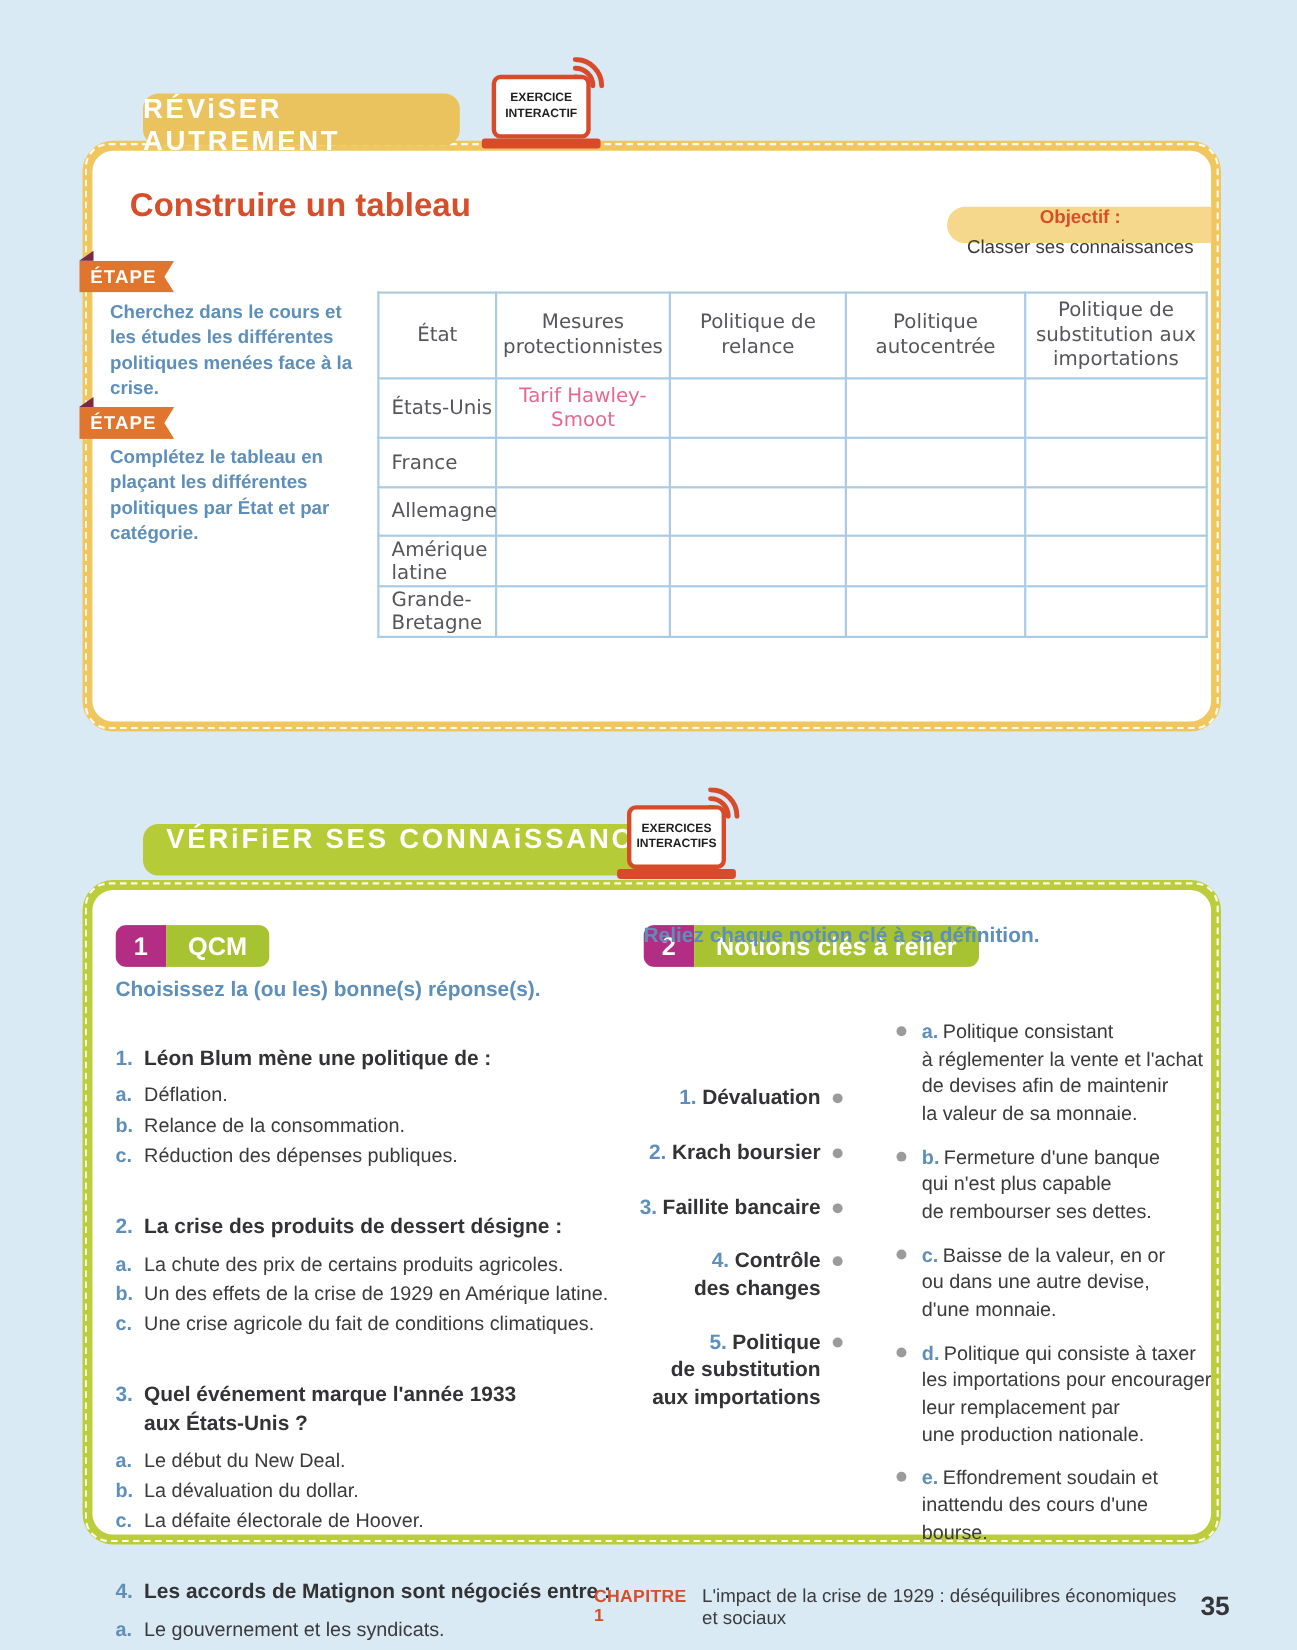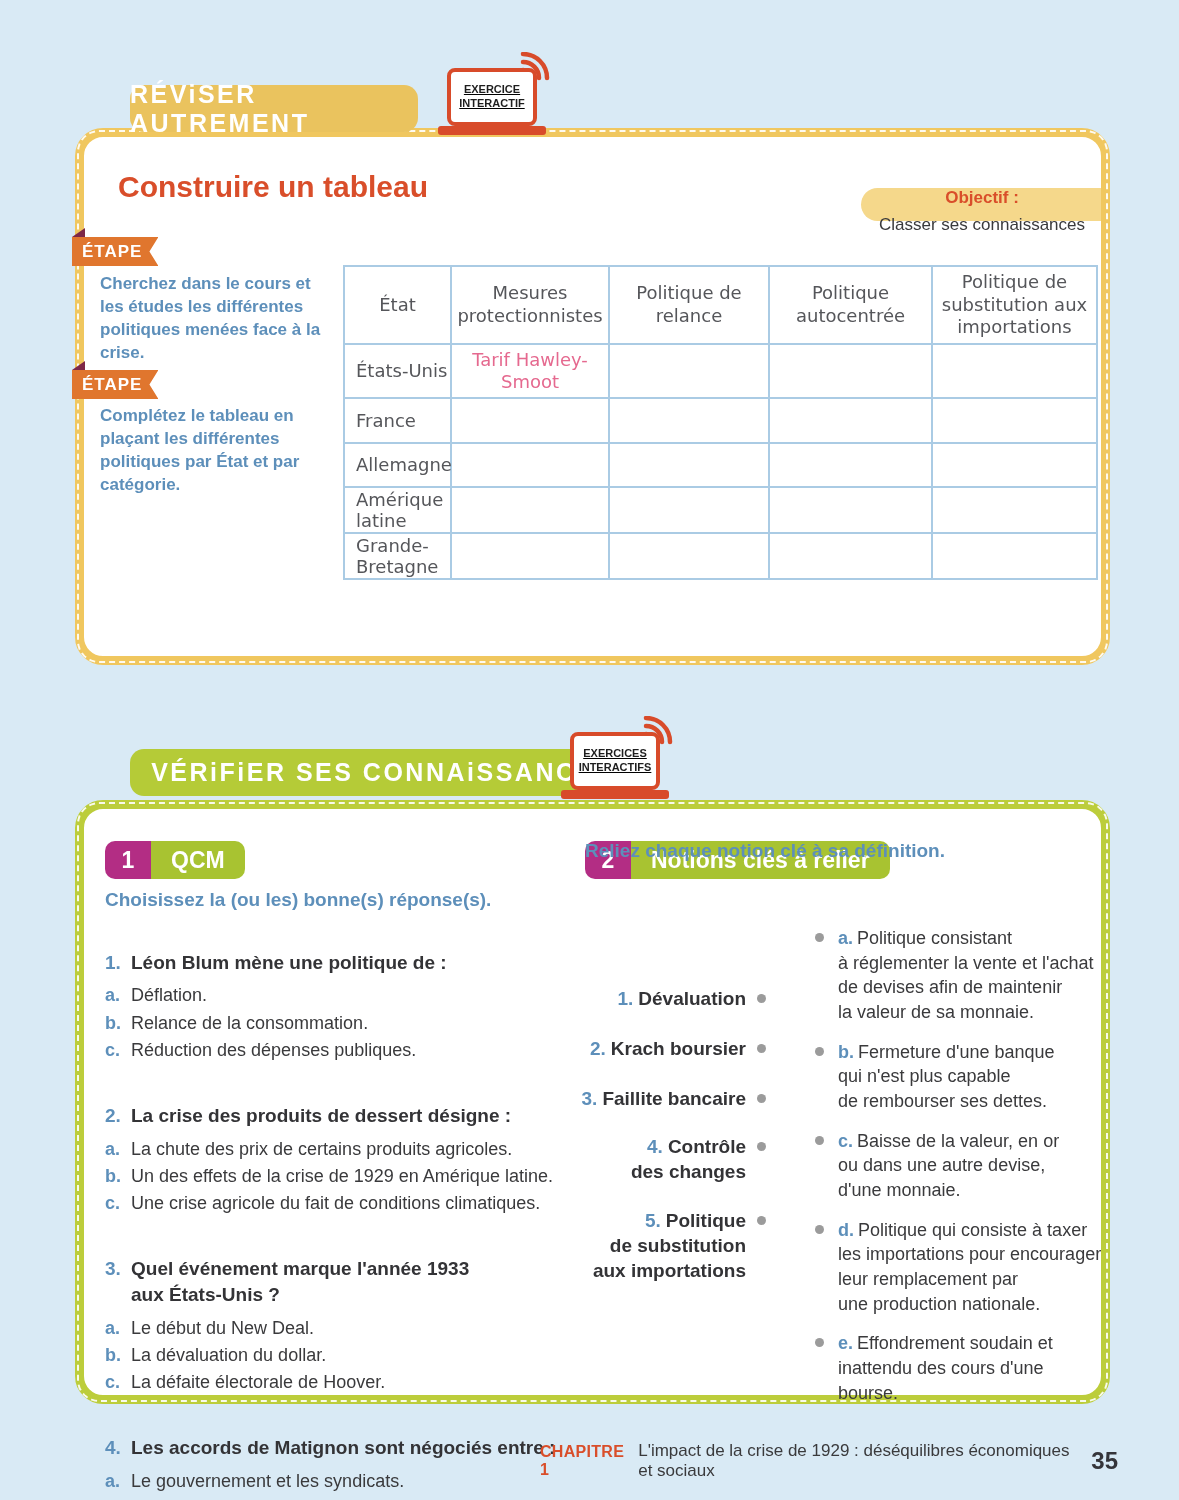--- a/index.html
+++ b/index.html
@@ -1,27 +1,27 @@
 <!DOCTYPE html>
 <html><head>
 <meta charset="utf-8">
 <style>
   * { margin:0; padding:0; box-sizing:border-box; }
   body { background:#c9dff0; font-family:"Liberation Sans", sans-serif; }
   .page { position:relative; width:1179px; height:1500px; background:#d9eaf5; overflow:hidden; margin:0 auto; }
 
   
   .sec-tab { position:absolute; border-radius:14px; color:#fff; font-weight:bold;
-             font-size:25px; letter-spacing:2.5px; display:flex; align-items:center;
+             font-size:25px; letter-spacing:2.5px; display:flex; align-items:flex-start;
              justify-content:center; z-index:3; font-family:"Liberation Sans", sans-serif; }
   .sec-tab.gold { background:#eac35e; }
   .sec-tab.green { background:#b5cb37; }
 
   
-  .badge { position:absolute; width:110px; z-index:4;text-decoration:underline; }
+  .badge { position:absolute; width:110px; z-index:4; }
   .b-wifi { position:absolute; top:-2px; right:-6px; }
   .b-screen { position:relative; margin:14px auto 0; width:90px; height:58px; background:#fff;
               border:4px solid #d84b2a; border-radius:8px; display:flex; flex-direction:column;
               justify-content:center; text-align:center; font-size:11px; font-weight:bold;
               color:#1e1e1e; line-height:1.25; z-index:2; }
   .b-base { width:108px; height:9px; background:#d84b2a; border-radius:3px; margin:0 auto; }
 
   
   .panel { position:absolute; background:#fff; border-radius:28px; z-index:1; }
   .panel.gold  { border:9px solid #f0c75f; }

